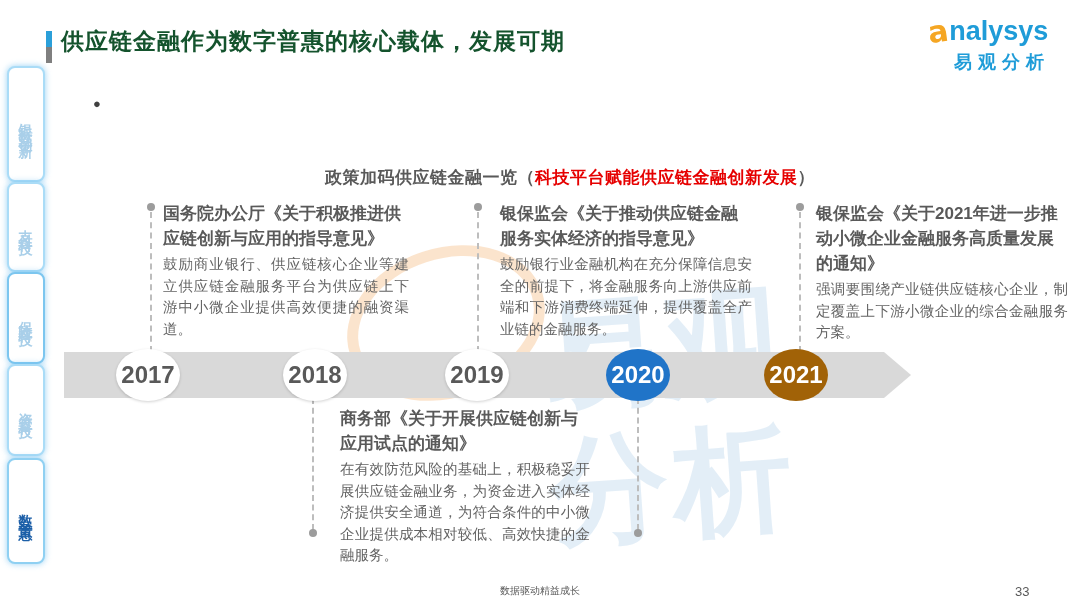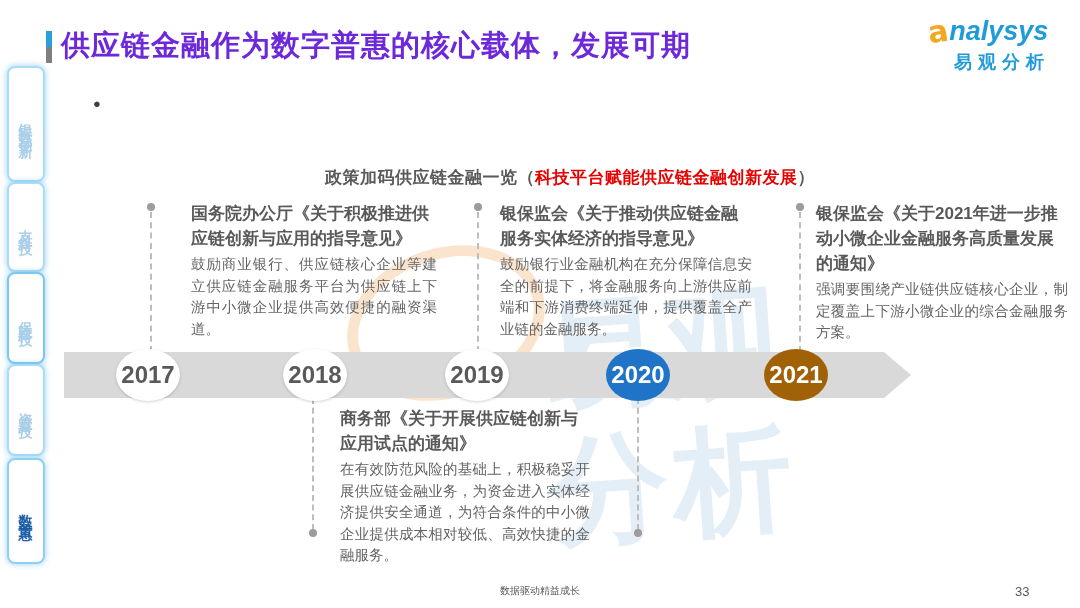--- a/index.html
+++ b/index.html
@@ -16,21 +16,21 @@
   .tab.t1{top:66px;height:112px;}
   .tab.t2{top:182px;height:86px;}
   .tab.t3{top:272px;height:88px;border-color:#7cc6ef;}
   .tab.t4{top:364px;height:88px;}
   .tab.t5{top:458px;height:102px;border-color:#8fd0f2;}
   .tab.t5 span{color:#1c5fa8;}
 
   
   .bar-blue{position:absolute;left:46px;top:31px;width:6px;height:16px;background:#2b9fd9;z-index:2;}
   .bar-gray{position:absolute;left:46px;top:47px;width:6px;height:16px;background:#7f7f7f;z-index:2;}
-  .title{position:absolute;left:61px;top:26px;font-size:29px;font-weight:bold;color:#6d28d9;letter-spacing:1px;z-index:2;white-space:nowrap;}
+  .title{position:absolute;left:61px;top:26px;font-size:23px;font-weight:bold;color:#14532d;letter-spacing:1px;z-index:2;white-space:nowrap;}
   .bullet-dot{position:absolute;left:93px;top:96px;font-size:13px;color:#404040;z-index:2;}
   .bullet-text{position:absolute;left:121px;top:92px;width:934px;font-size:17px;line-height:29px;color:#595959;z-index:2;text-align:justify;}
 
   
   .subtitle{position:absolute;left:60px;top:166px;width:1020px;text-align:center;font-size:17px;font-weight:bold;color:#595959;letter-spacing:.5px;z-index:2;}
   .subtitle .red{color:#e60000;}
 
   
   .band{position:absolute;left:64px;top:352px;width:820px;height:46px;background:#d9d9d9;z-index:1;}
   .band-arrow{position:absolute;left:884px;top:352px;width:0;height:0;border-top:23px solid transparent;border-bottom:23px solid transparent;border-left:27px solid #d9d9d9;z-index:1;}
@@ -49,31 +49,31 @@
   .dot.top{top:203px;}
   .dot.bottom{top:529px;}
   .d2017{left:147px;} .d2019{left:474px;} .d2021{left:796px;}
   .d2018{left:309px;} .d2020{left:634px;}
 
   
   .block{position:absolute;z-index:2;}
   .block h3{margin:0;font-size:17px;line-height:25px;font-weight:bold;color:#595959;}
   .block p{margin:3px 0 0 0;font-size:14.5px;line-height:21.5px;color:#646464;text-align:justify;}
   .block p .red{color:#e60000;font-weight:bold;}
-  .b2017{left:163px;top:201px;width:246px;margin-left:28px;}
+  .b2017{left:163px;top:201px;width:246px;}
   .b2019{left:500px;top:201px;width:252px;}
   .b2021{left:816px;top:201px;width:252px;}
   .b2018{left:340px;top:406px;width:250px;}
   .b2020{left:660px;top:406px;width:260px;}
 
   
   .logo{position:absolute;left:928px;top:14px;z-index:2;}
   .logo-row{display:flex;align-items:center;}
   .logo-a{font-size:30px;font-weight:bold;color:#f5a623;font-family:"DejaVu Sans",sans-serif;transform:rotate(-8deg);margin-right:1px;}
-  .logo-rest{font-size:27px;font-weight:bold;color:#1f9cd8;letter-spacing:0;font-style:italic;}
+  .logo-rest{font-size:27px;font-weight:bold;color:#1f9cd8;letter-spacing:0;}
   .logo-cn{font-size:18px;font-weight:bold;color:#1f9cd8;letter-spacing:6px;margin:1px 0 0 26px;}
 
   
   .footer-date{position:absolute;left:28px;top:610px;font-size:13px;color:#595959;z-index:2;}
   .footer-center{position:absolute;left:0;top:584px;width:1080px;text-align:center;font-size:10px;color:#595959;z-index:2;}
   .footer-page{position:absolute;left:1015px;top:584px;font-size:13px;color:#595959;z-index:2;}
 </style>
 </head>
 <body>
 

